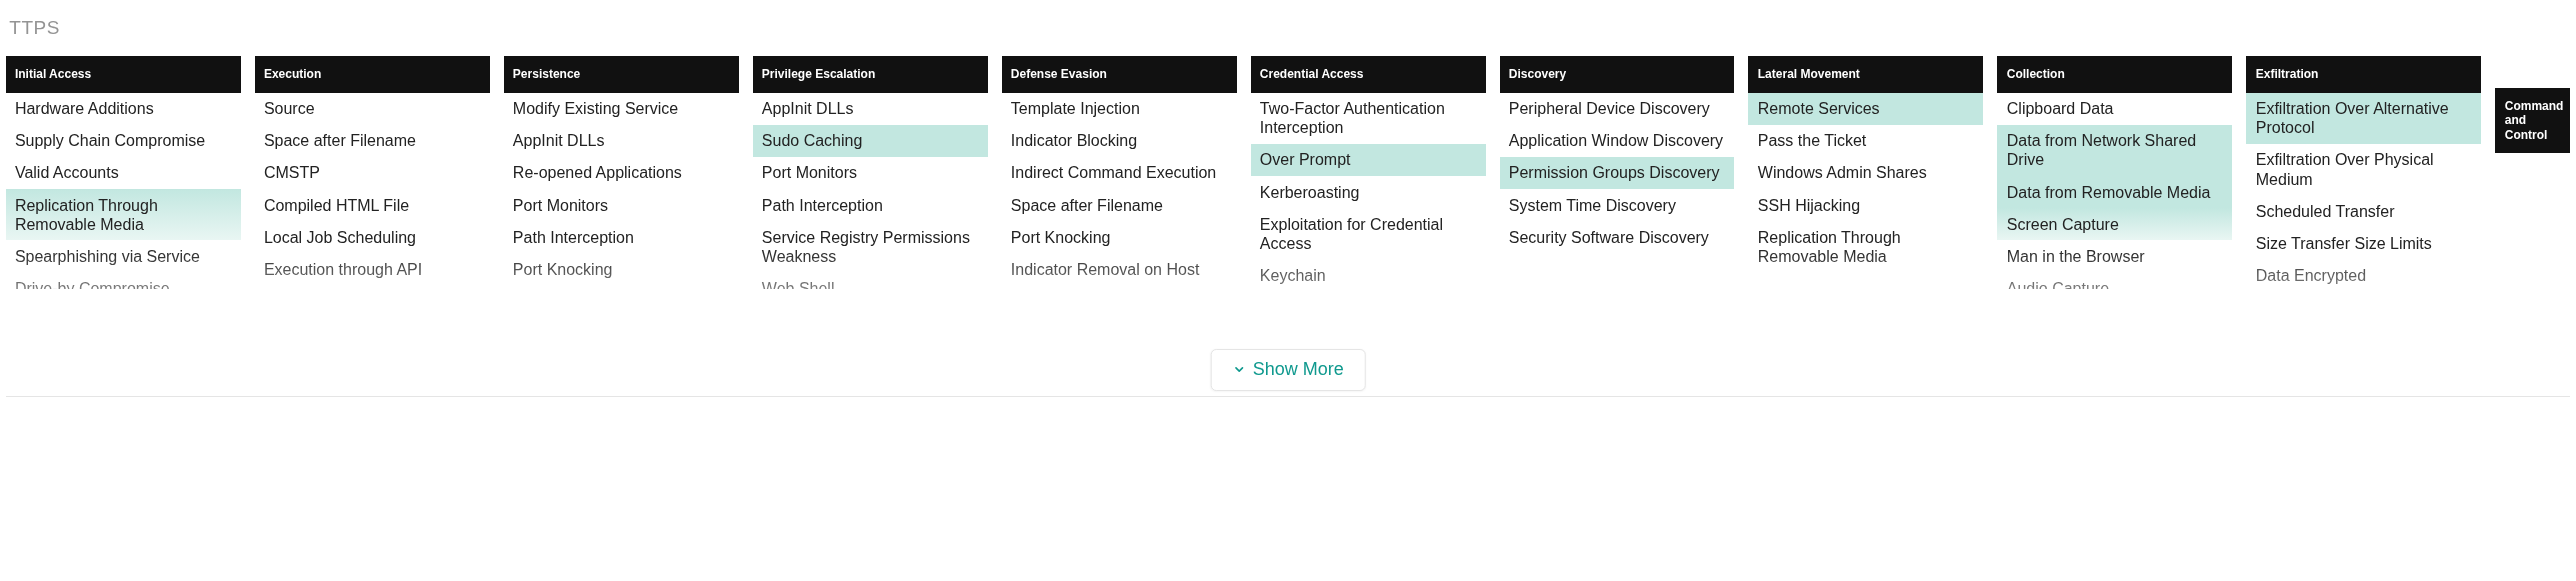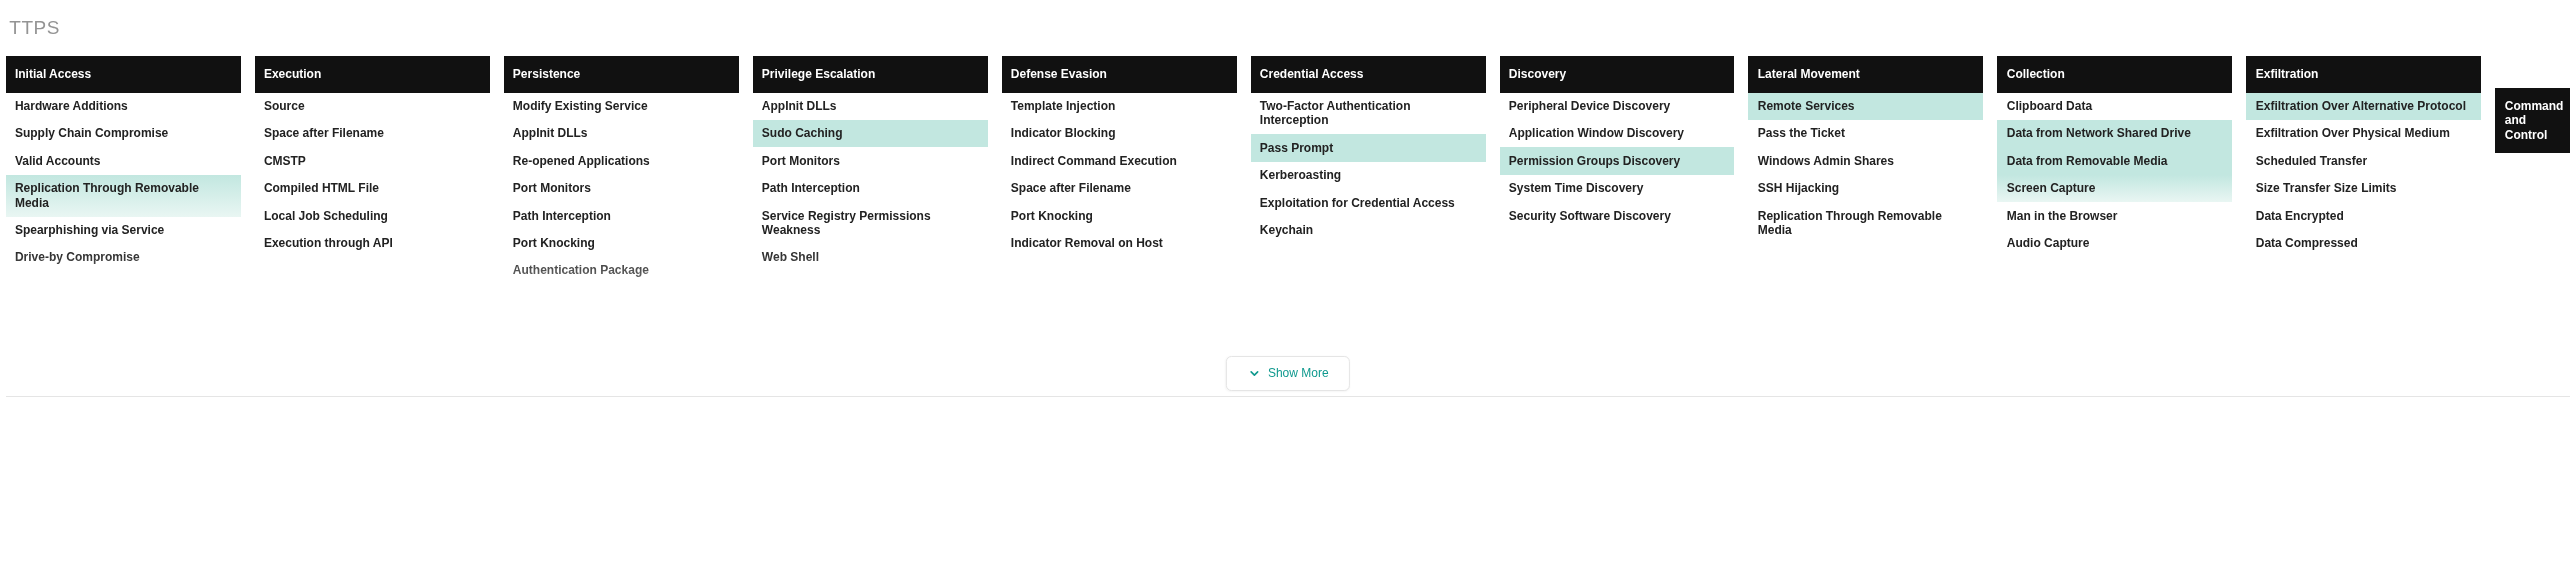--- a/index.html
+++ b/index.html
@@ -4,32 +4,32 @@
 <style>
   * { box-sizing: border-box; margin: 0; padding: 0; }
   body { font-family: Arial, Helvetica, sans-serif; background: #fff; padding: 5.6px; }
   .page-title { font-size: 19px; color: #949494; font-weight: 400; margin: 11.2px 0 17px 3.7px; letter-spacing: 0.5px; }
   .matrix-wrapper { position: relative; width: 100%; overflow: hidden; border-bottom: 0.9px solid #e5e5e5; padding-bottom: 47px; }
   .matrix { display: flex; gap: 14px; }
   .col { flex: 1 1 0; min-width: 0; display: flex; flex-direction: column; }
   .col.narrow { flex: 0 0 75px; margin-top: 32px; }
   .col-header { background: #111; color: #fff; font-size: 12px; font-weight: 700; padding: 11.2px 9.3px; min-height: 35px; display: flex; align-items: center; line-height: 1.2; }
   .col-body { display: flex; flex-direction: column; height: 196px; overflow: hidden; position: relative; }
-  .cell { font-size: 12px; color: #222; padding: 6.5px 9.3px; line-height: 1.2; cursor: pointer; font-weight: bold; }
+  .cell { font-size: 16px; color: #222; padding: 6.5px 9.3px; line-height: 1.2; cursor: pointer; }
   .cell.hl { background: #c2e7e0; }
   .cell.hl-grad { background: linear-gradient(180deg, #c2e7e0 0%, #e9f6f3 100%); }
   .fadeout {
     position: absolute; left: 0; right: 0; bottom: 45px; height: 103px;
     background: linear-gradient(180deg, rgba(255,255,255,0) 0%, rgba(255,255,255,1) 95%);
     pointer-events: none;
   }
   .show-more {
     position: absolute; left: 50%; transform: translateX(-50%); bottom: 5.6px;
     background: #fff; border: 0.9px solid #e5e5e5; border-radius: 5.6px;
-    padding: 9.3px 20.5px; font-size: 12px; color: #0f998e; cursor: pointer;
+    padding: 9.3px 20.5px; font-size: 18px; color: #0f998e; cursor: pointer;
     display: flex; align-items: center; gap: 7.5px;
     box-shadow: 0 0.9px 1.9px rgba(0,0,0,0.04);
   }
   .chev { width: 13px; height: 13px; }
 </style>
 </head>
 <body>
 
 <div class="page-title">TTPS</div>
 
@@ -88,21 +88,21 @@
           <div class="cell">Indirect Command Execution</div>
           <div class="cell">Space after Filename</div>
           <div class="cell">Port Knocking</div>
           <div class="cell">Indicator Removal on Host</div>
         </div>
       </div>
       <div class="col">
         <div class="col-header">Credential Access</div>
         <div class="col-body">
           <div class="cell">Two-Factor Authentication Interception</div>
-          <div class="cell hl">Pass Prompt</div>
+          <div class="cell hl">Over Prompt</div>
           <div class="cell">Kerberoasting</div>
           <div class="cell">Exploitation for Credential Access</div>
           <div class="cell">Keychain</div>
         </div>
       </div>
       <div class="col">
         <div class="col-header">Discovery</div>
         <div class="col-body">
           <div class="cell">Peripheral Device Discovery</div>
           <div class="cell">Application Window Discovery</div>

